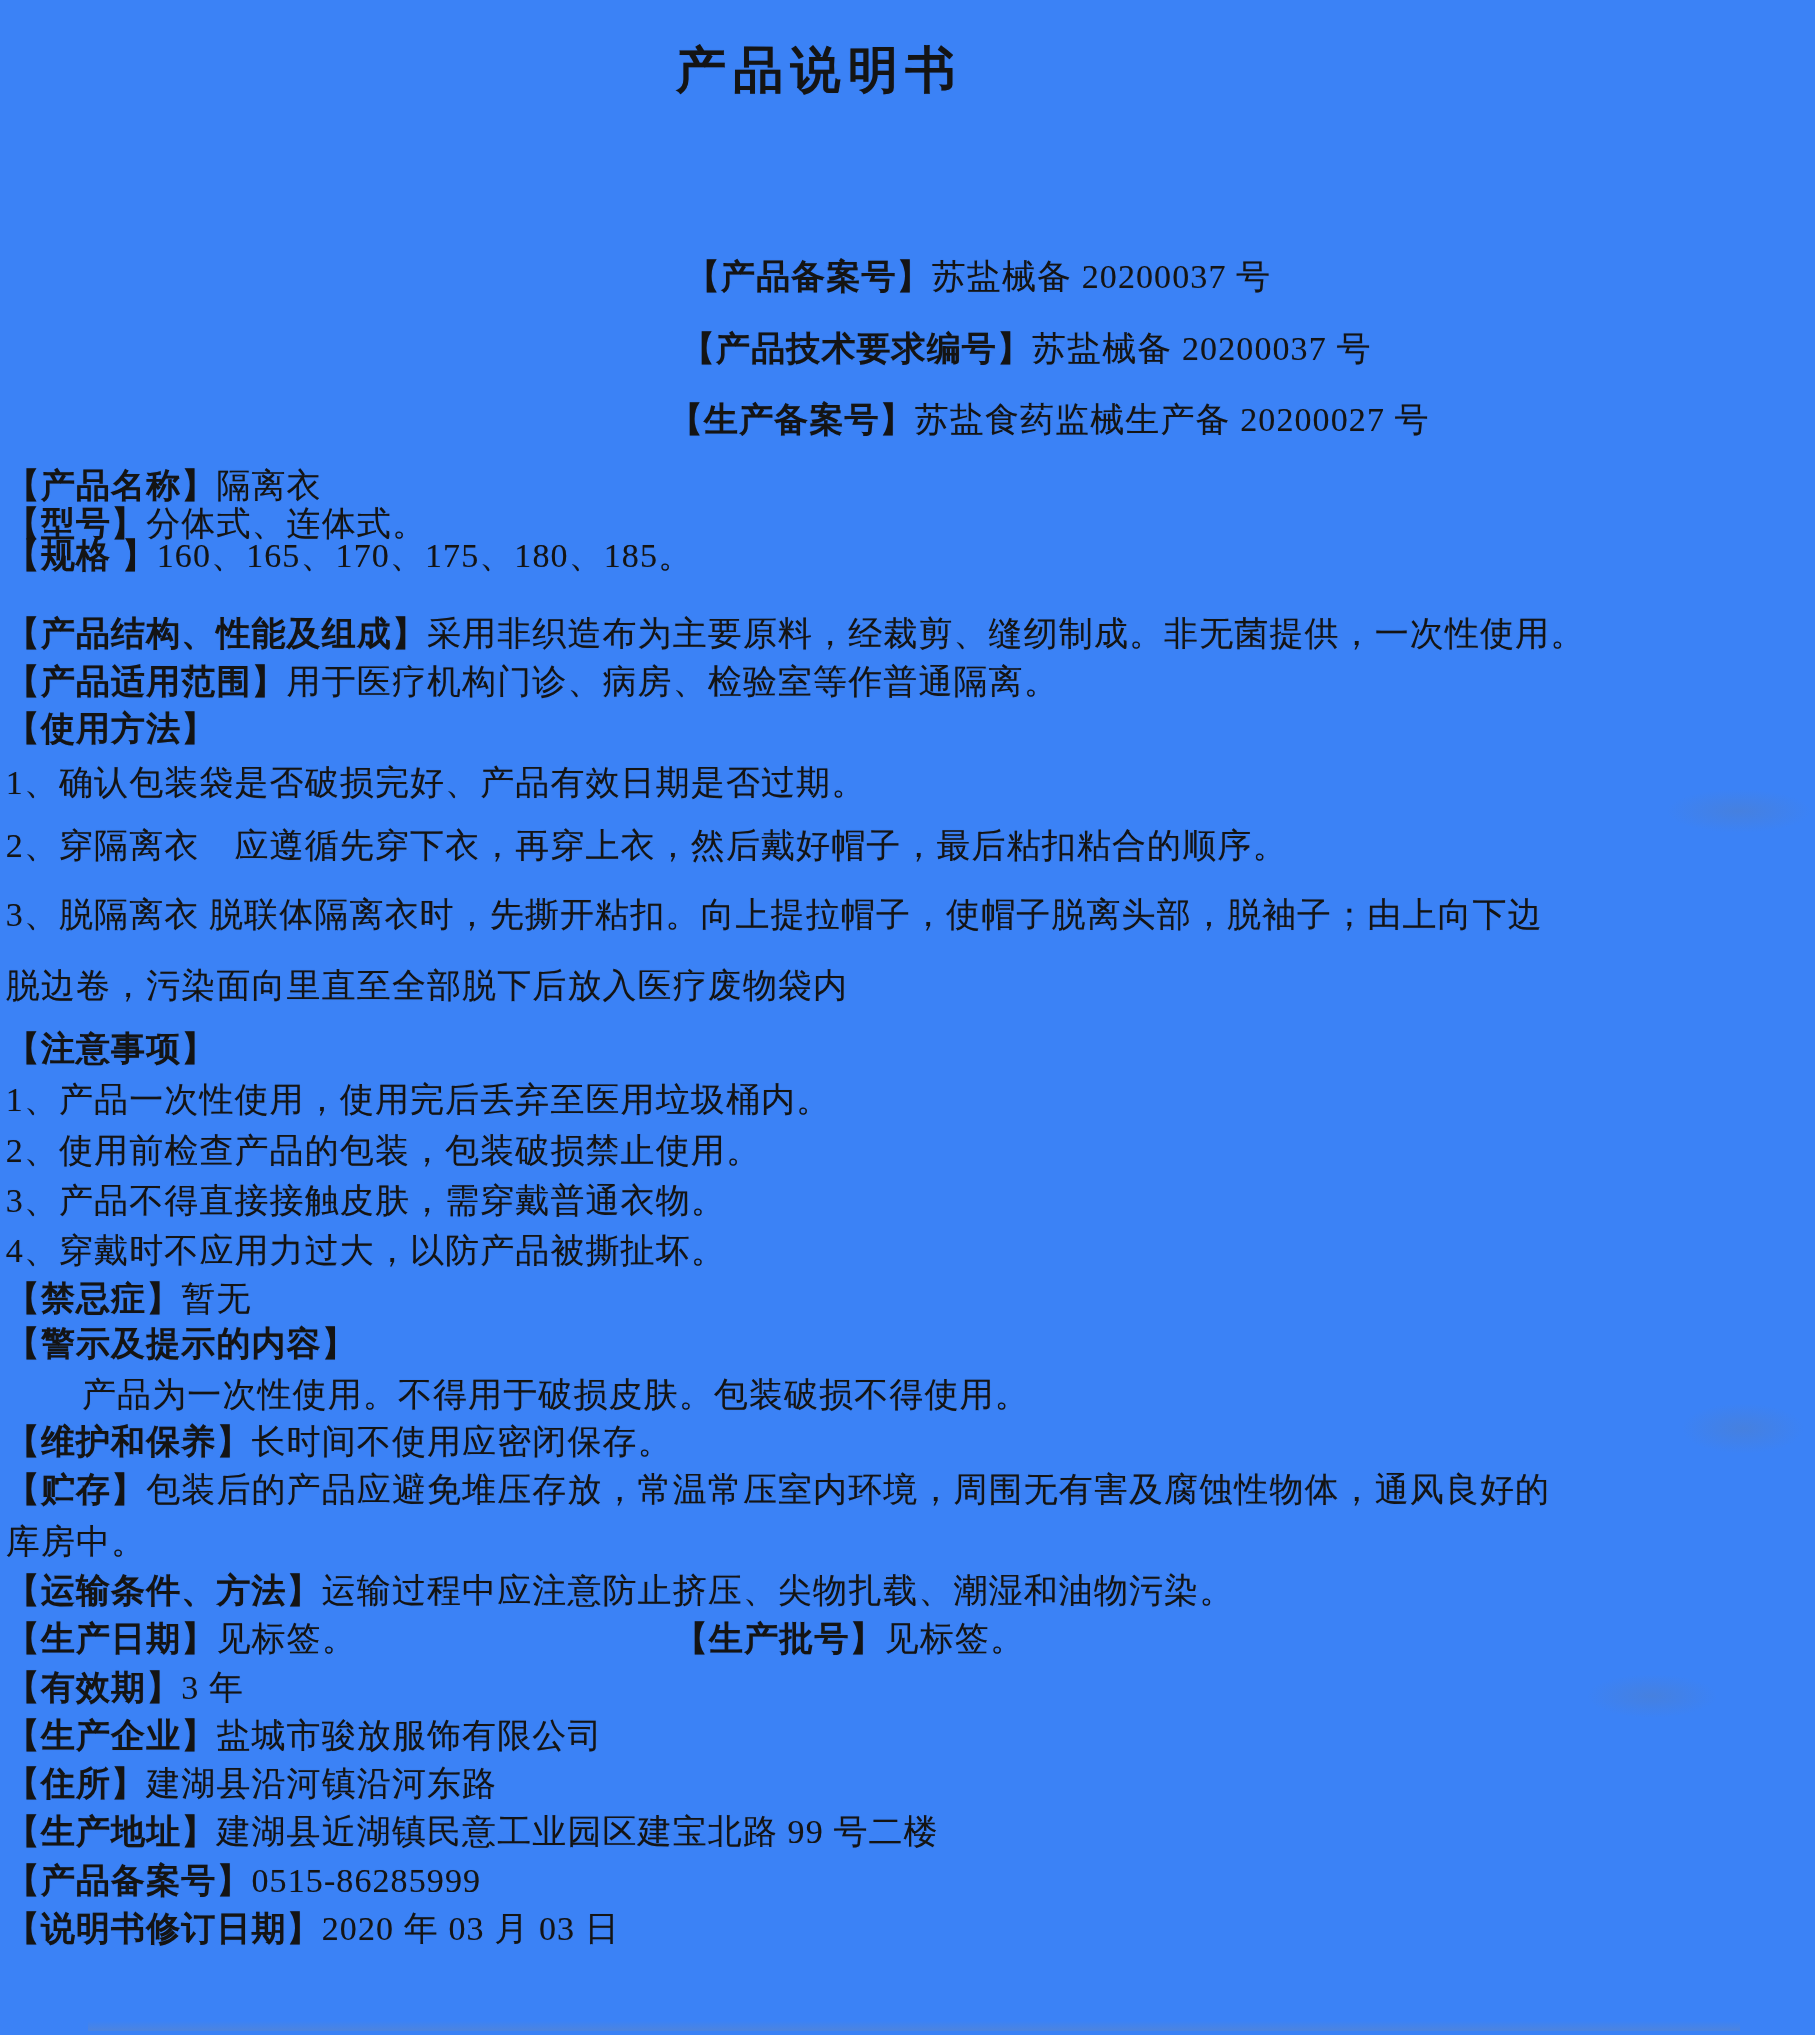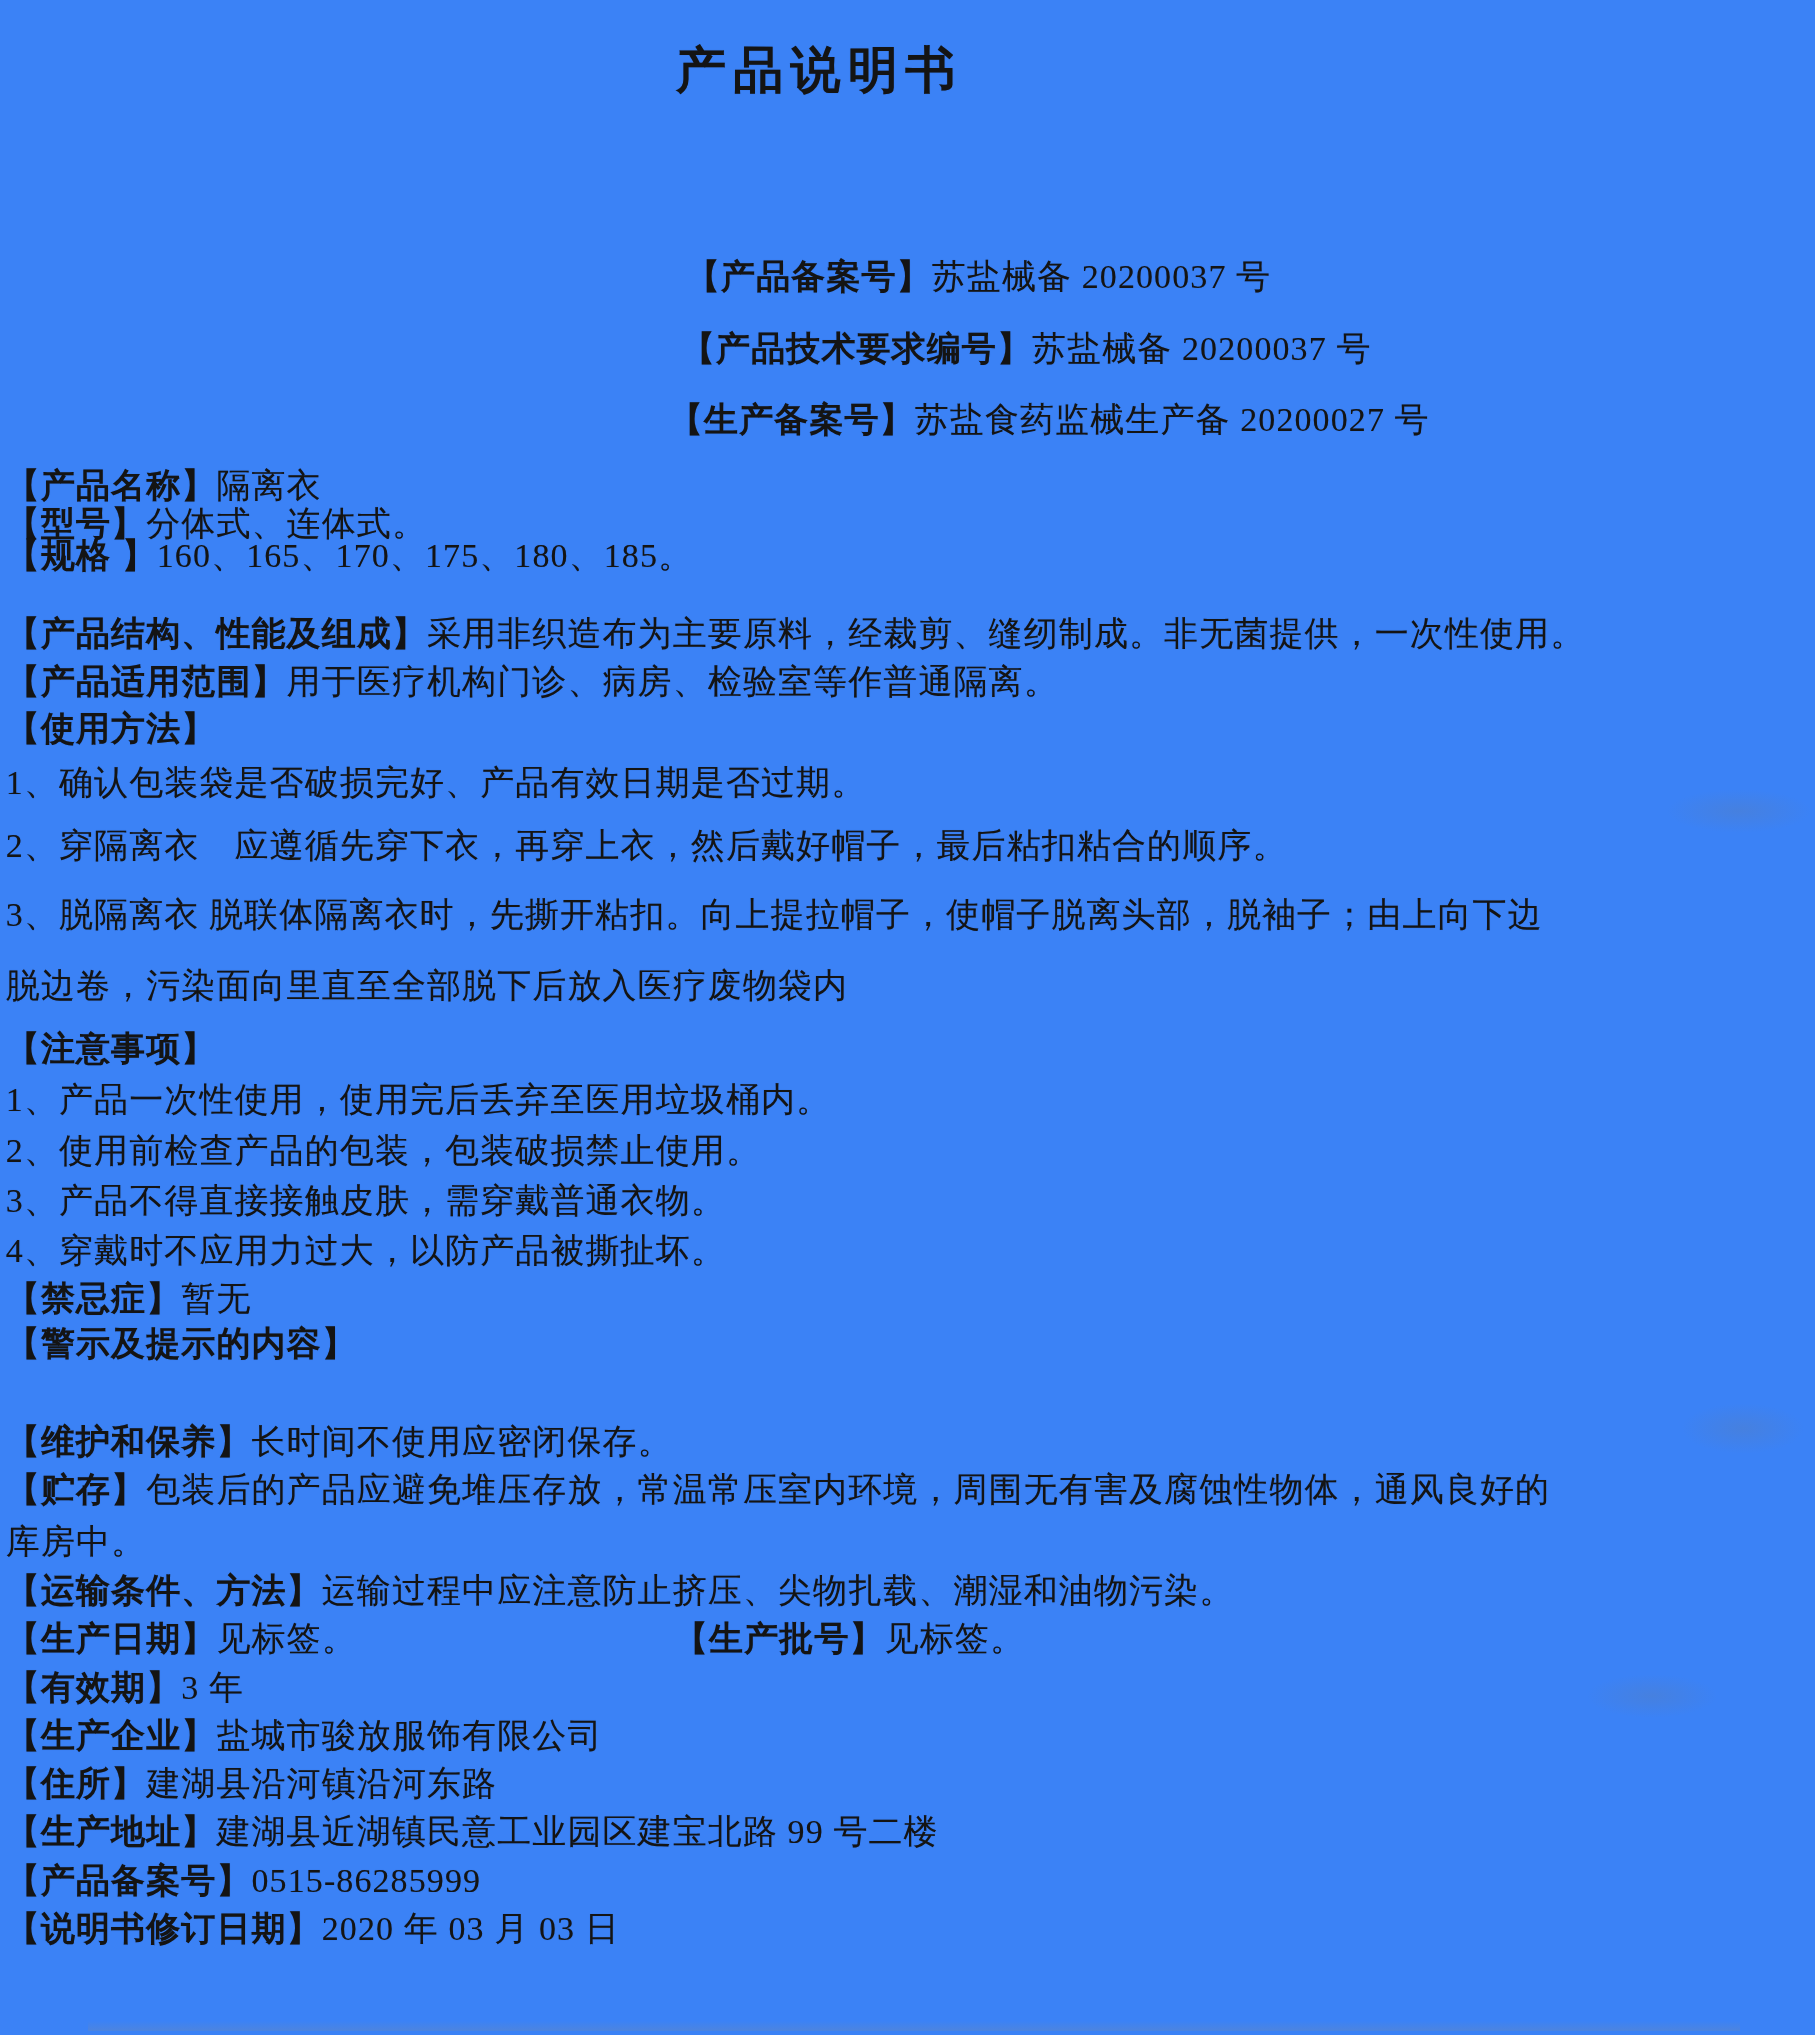--- a/index.html
+++ b/index.html
@@ -97,20 +97,21 @@
   <div class="line" style="top:1181px;">3、产品不得直接接触皮肤，需穿戴普通衣物。</div>
   <div class="line" style="top:1231px;">4、穿戴时不应用力过大，以防产品被撕扯坏。</div>
 
   <div class="line" style="top:1279px;">
     <span class="lbl">【禁忌症】</span><span class="val">暂无</span>
   </div>
 
   <div class="line" style="top:1324px;">
     <span class="lbl">【警示及提示的内容】</span>
   </div>
+  <div class="line" style="left:82px; top:1375px;">产品为一次性使用。不得用于破损皮肤。包装破损不得使用。</div>
 
   <div class="line" style="top:1422px;">
     <span class="lbl">【维护和保养】</span><span class="val">长时间不使用应密闭保存。</span>
   </div>
   <div class="line" style="top:1470px;">
     <span class="lbl">【贮存】</span><span class="val">包装后的产品应避免堆压存放，常温常压室内环境，周围无有害及腐蚀性物体，通风良好的</span>
   </div>
   <div class="line" style="top:1522px;">库房中。</div>
   <div class="line" style="top:1571px;">
     <span class="lbl">【运输条件、方法】</span><span class="val">运输过程中应注意防止挤压、尖物扎载、潮湿和油物污染。</span>

